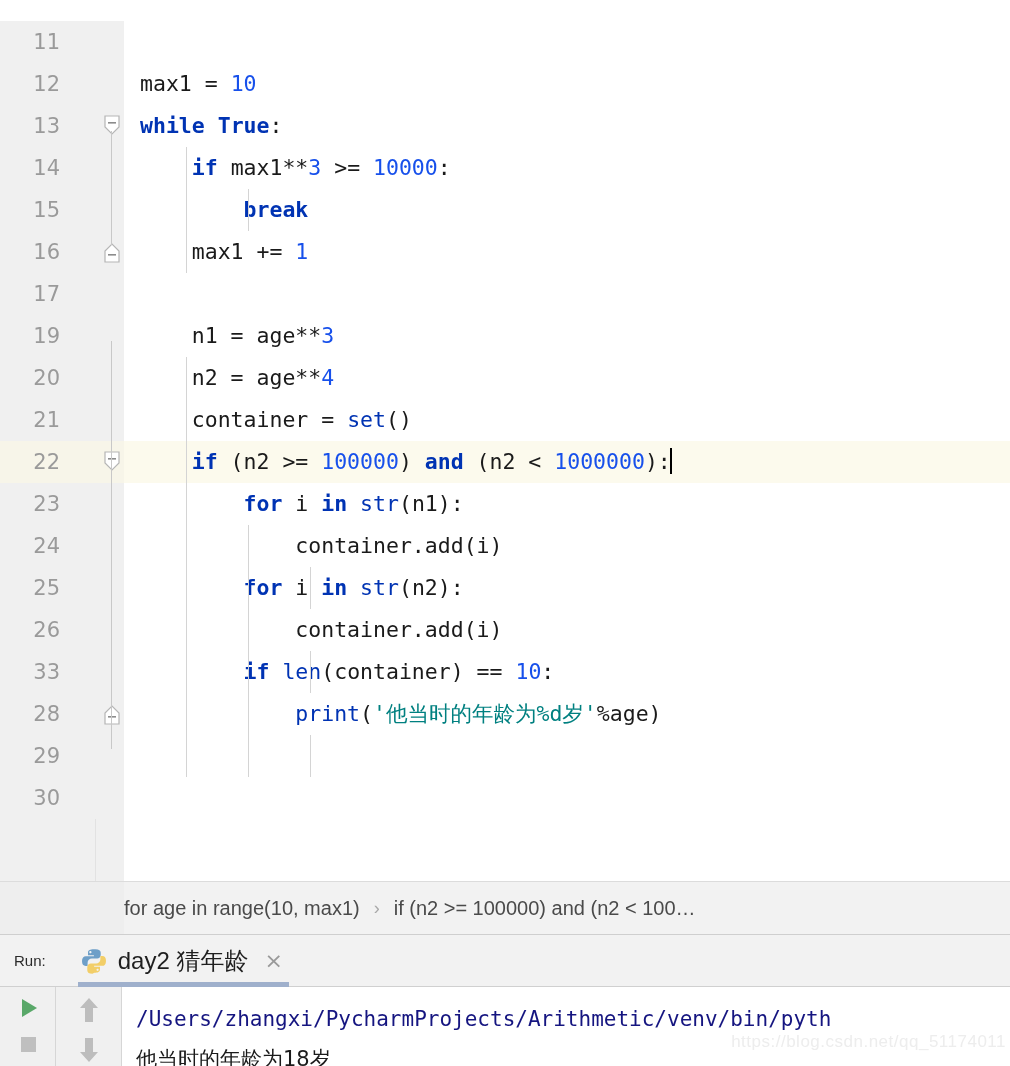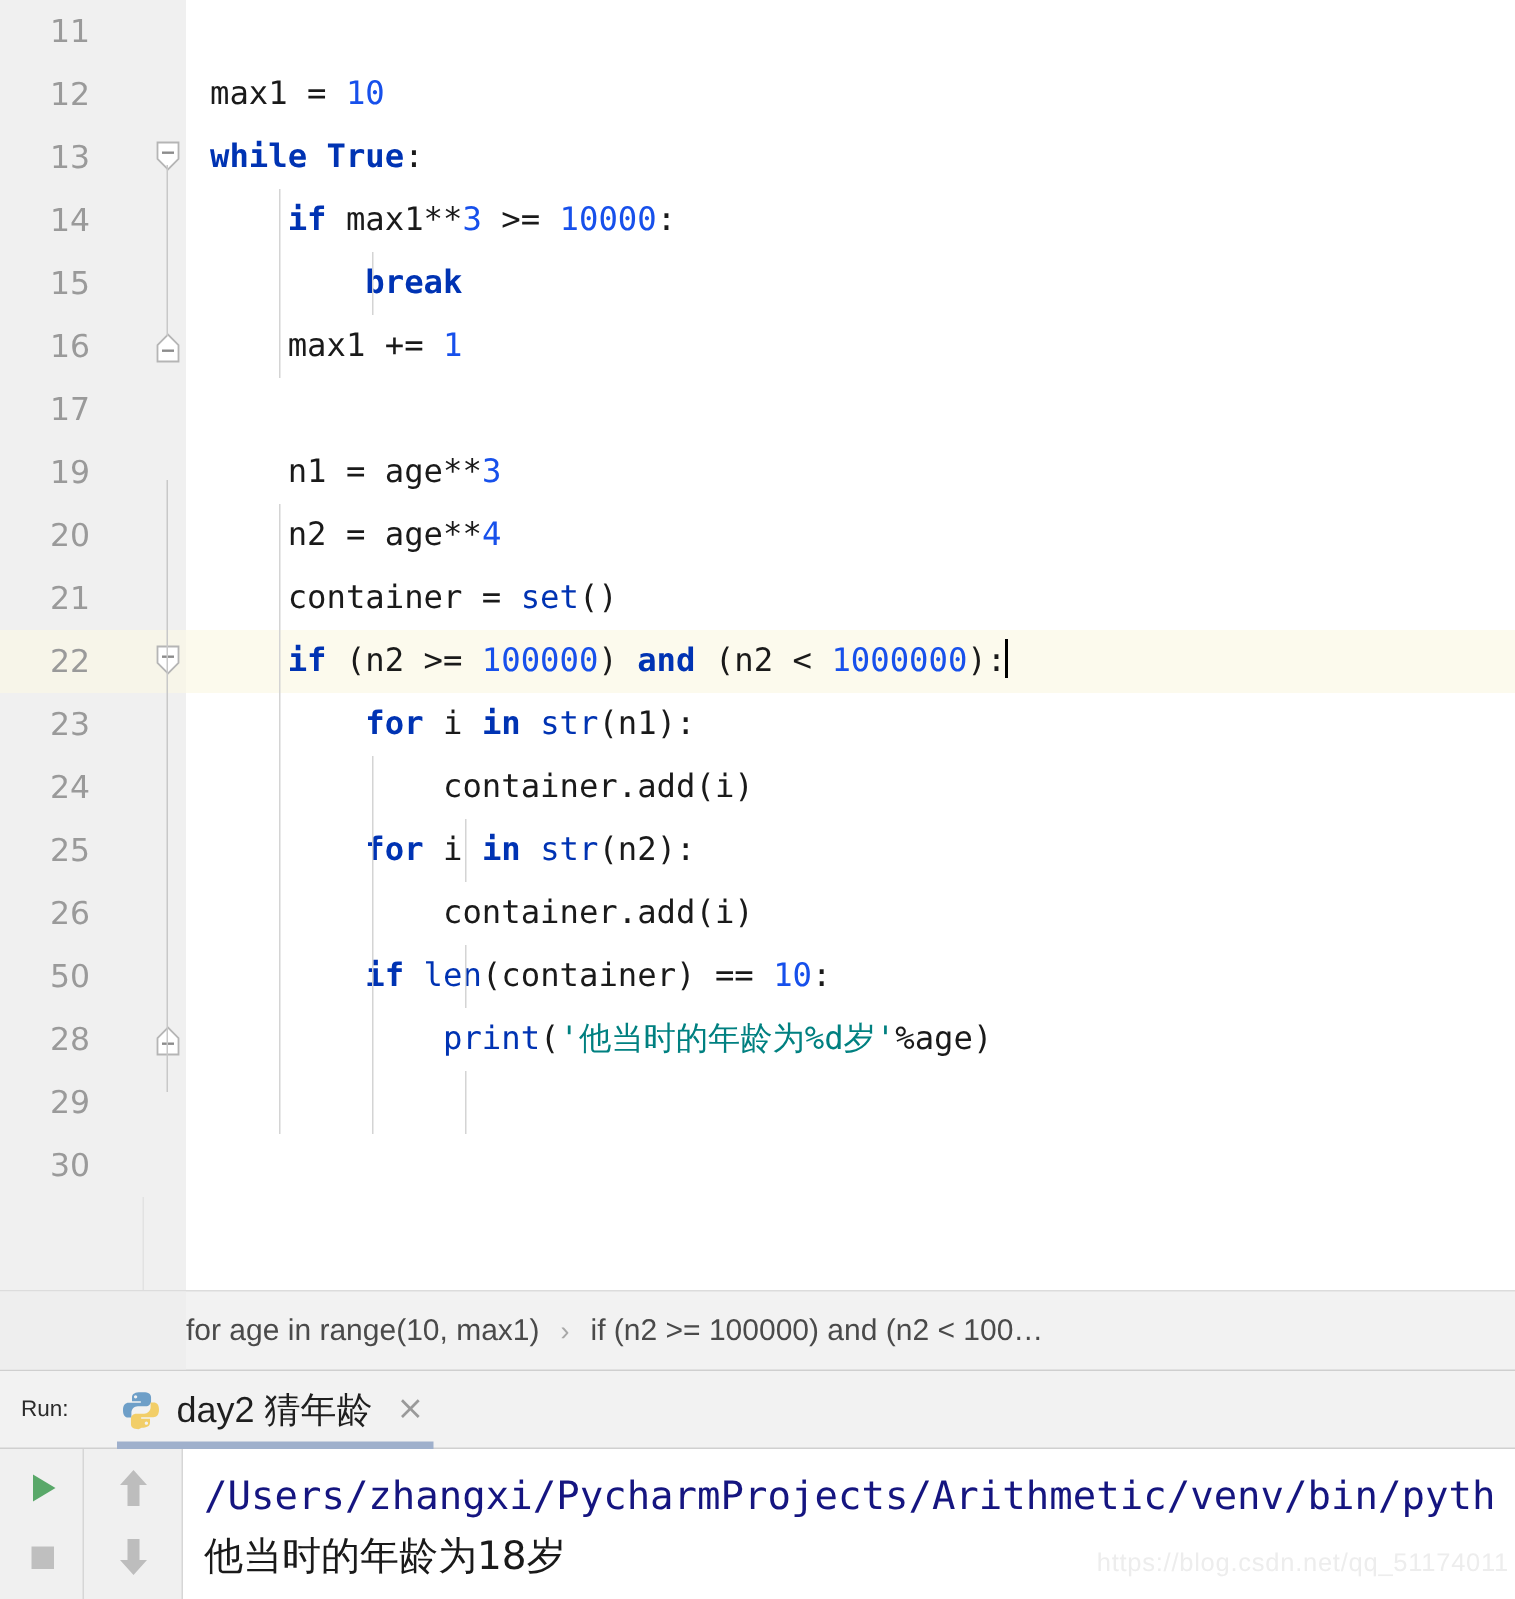--- a/index.html
+++ b/index.html
@@ -19,20 +19,21 @@
     flex-direction: column;
   }
 
   
   .editor {
     position: relative;
     height: 860px;
     width: 1010px;
     overflow: hidden;
     background: #ffffff;
+    margin-top: 21px;
   }
   .gutter {
     position: absolute;
     left: 0; top: 0;
     width: 96px;
     height: 860px;
     background: #f0f0f0;
     border-right: 1px solid #e2e2e2;
   }
   .foldstrip {
@@ -223,21 +224,21 @@
     margin-bottom: 10px;
   }
   .console-out {
     flex: 1;
     position: relative;
     padding: 12px 0 0 14px;
     overflow: hidden;
   }
   .con-line {
     font-family: "DejaVu Sans Mono", monospace;
-    font-size: 26px;
+    font-size: 21px;
     line-height: 40px;
     white-space: pre;
   }
   .con-path { color: #151580; }
   .con-text { color: #1a1a1a; font-family: "DejaVu Sans", sans-serif; }
 
   .watermark {
     position: absolute;
     right: 4px;
     bottom: 14px;
@@ -274,21 +275,21 @@
         <div class="line"><div class="gutbg"></div><div class="rowbg"></div><div class="lnum">20</div><div class="code">    <span class="pl">n2</span> = <span class="pl">age</span>**<span class="num">4</span></div></div>
         <div class="line"><div class="gutbg"></div><div class="rowbg"></div><div class="lnum">21</div><div class="code">    <span class="pl">container</span> = <span class="bi">set</span>()</div></div>
         <div class="line highlight"><div class="gutbg"></div><div class="rowbg"></div><div class="lnum">22</div><div class="fold" style="top: 10px;"><svg width="16" height="22" viewBox="0 0 16 22">
               <path d="M1 1 H15 V12 L8 19 L1 12 Z" fill="#fff" stroke="#b5b5b5" stroke-width="1.2"></path>
               <rect x="4" y="7" width="8" height="1.6" fill="#8c8c8c"></rect>
             </svg></div><div class="code">    <span class="kw">if</span> (<span class="pl">n2</span> &gt;= <span class="num">100000</span>) <span class="kw">and</span> (<span class="pl">n2</span> &lt; <span class="num">1000000</span>):<span class="caret"></span></div></div>
         <div class="line"><div class="gutbg"></div><div class="rowbg"></div><div class="lnum">23</div><div class="code">        <span class="kw">for</span> <span class="pl">i</span> <span class="kw">in</span> <span class="bi">str</span>(<span class="pl">n1</span>):</div></div>
         <div class="line"><div class="gutbg"></div><div class="rowbg"></div><div class="lnum">24</div><div class="code">            <span class="pl">container</span>.<span class="pl">add</span>(<span class="pl">i</span>)</div></div>
         <div class="line"><div class="gutbg"></div><div class="rowbg"></div><div class="lnum">25</div><div class="code">        <span class="kw">for</span> <span class="pl">i</span> <span class="kw">in</span> <span class="bi">str</span>(<span class="pl">n2</span>):</div></div>
         <div class="line"><div class="gutbg"></div><div class="rowbg"></div><div class="lnum">26</div><div class="code">            <span class="pl">container</span>.<span class="pl">add</span>(<span class="pl">i</span>)</div></div>
-        <div class="line"><div class="gutbg"></div><div class="rowbg"></div><div class="lnum">50</div><div class="code">        <span class="kw">if</span> <span class="bi">len</span>(<span class="pl">container</span>) == <span class="num">10</span>:</div></div>
+        <div class="line"><div class="gutbg"></div><div class="rowbg"></div><div class="lnum">33</div><div class="code">        <span class="kw">if</span> <span class="bi">len</span>(<span class="pl">container</span>) == <span class="num">10</span>:</div></div>
         <div class="line"><div class="gutbg"></div><div class="rowbg"></div><div class="lnum">28</div><div class="fold" style="top: 10px;"><svg width="16" height="22" viewBox="0 0 16 22">
               <path d="M1 21 H15 V10 L8 3 L1 10 Z" fill="#fff" stroke="#b5b5b5" stroke-width="1.2"></path>
               <rect x="4" y="13" width="8" height="1.6" fill="#8c8c8c"></rect>
             </svg></div><div class="code">            <span class="bi">print</span>(<span class="str">'他当时的年龄为%d岁'</span>%<span class="pl">age</span>)</div></div>
         <div class="line"><div class="gutbg"></div><div class="rowbg"></div><div class="lnum">29</div><div class="code"></div></div>
         <div class="line"><div class="gutbg"></div><div class="rowbg"></div><div class="lnum">30</div><div class="code"></div></div>
         <div class="iguide" style="left: 185.7px; top: 126px; height: 126px;"></div>
         <div class="iguide" style="left: 185.7px; top: 336px; height: 420px;"></div>
         <div class="iguide" style="left: 247.9px; top: 168px; height: 42px;"></div>
         <div class="iguide" style="left: 247.9px; top: 504px; height: 252px;"></div>

